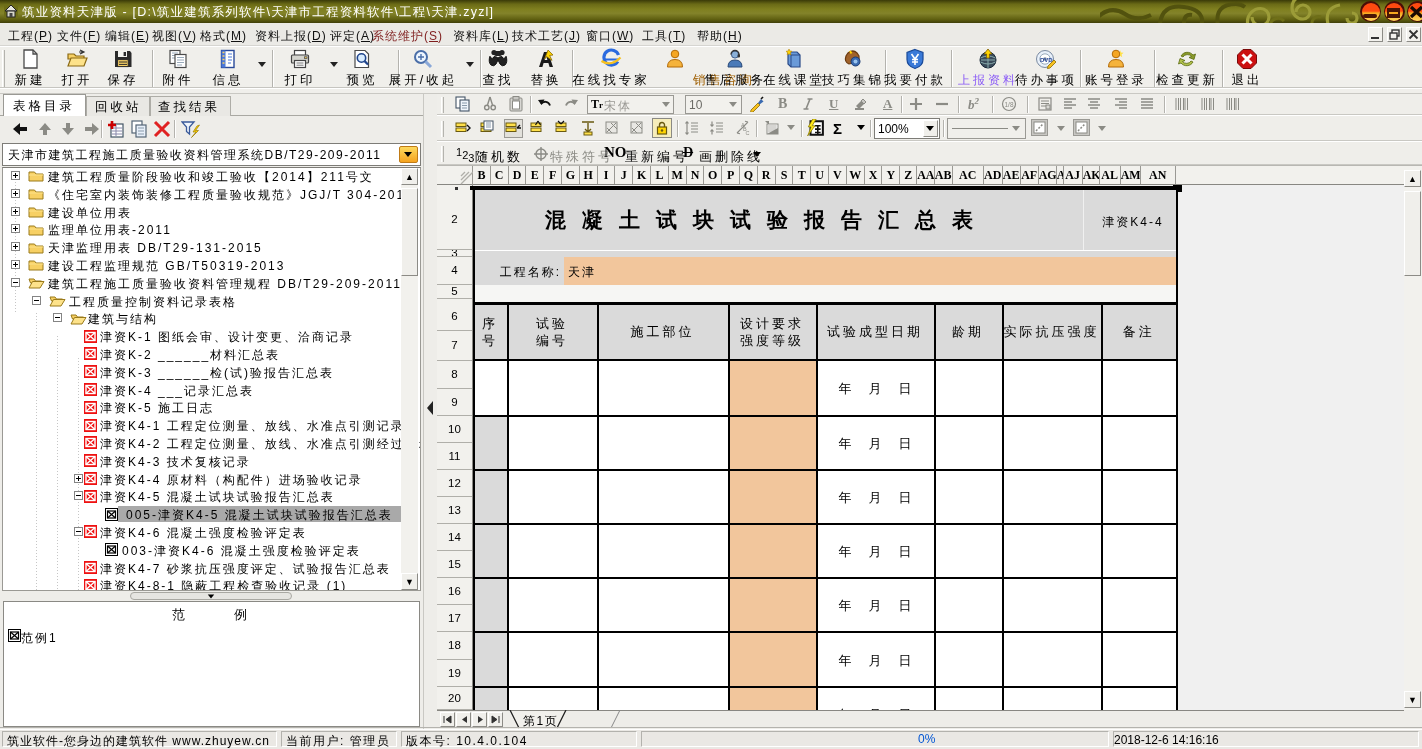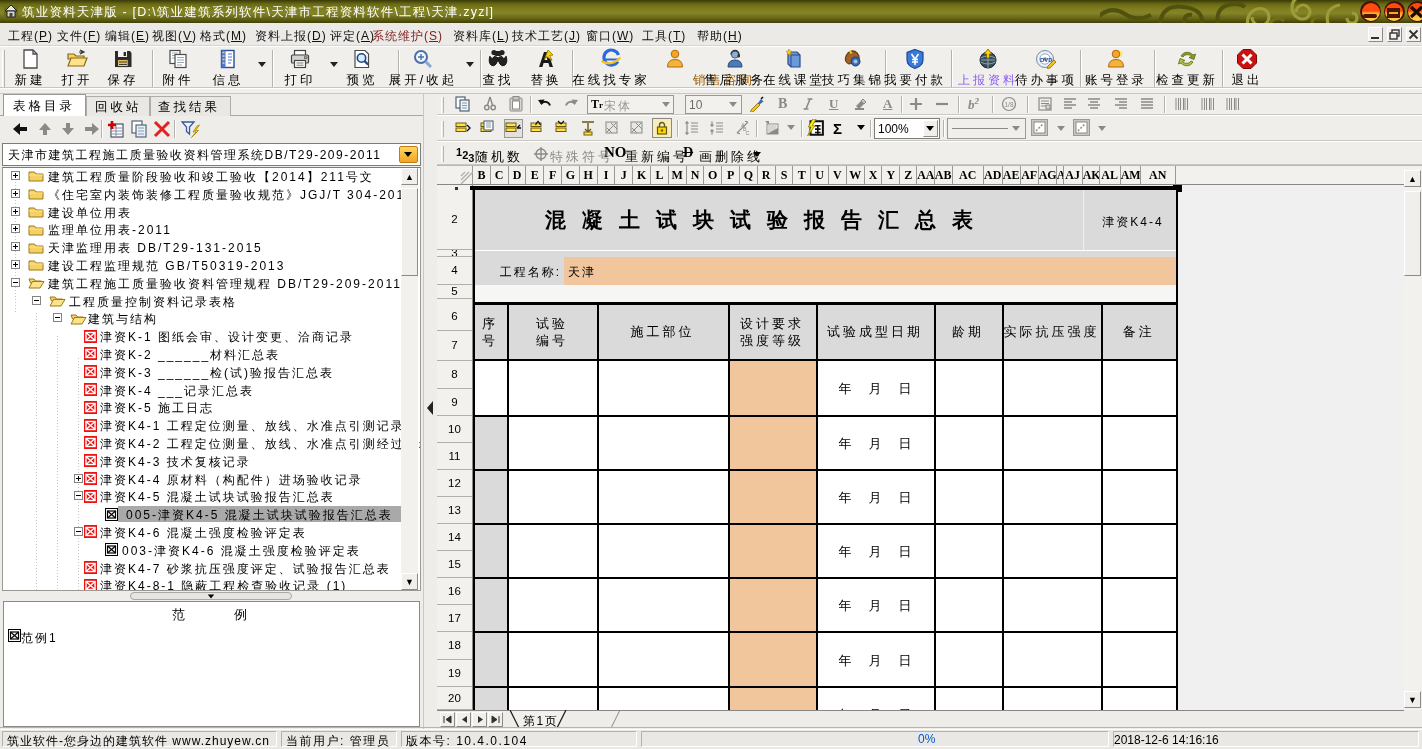--- a/index.html
+++ b/index.html
@@ -645,21 +645,21 @@
     <rect x="1" y="1" width="11" height="11" fill="#fff" stroke="#8b8b85"></rect>
     <path d="M3 10 L10 3" stroke="#8b8b85" stroke-width="1.5" stroke-dasharray="2 1.5"></path>
   </svg>
 <div class="a" style="left:1073px;top:119px;width:17px;height:17px;background:#c8c7c3;border:1px solid #9a9994"></div>
 <svg class="a" style="left:1075px;top:121px" width="13" height="13">
     <rect x="1" y="1" width="11" height="11" fill="#fff" stroke="#8b8b85"></rect>
     <path d="M3 10 L10 3" stroke="#8b8b85" stroke-width="1.5" stroke-dasharray="2 1.5"></path>
   </svg>
 <div class="a tri-d g" style="left:1057px;top:126px"></div>
 <div class="a tri-d g" style="left:1098px;top:126px"></div>
-<div class="a" style="left:456px;top:146px;font-size:11px;font-weight:bold"><span style="vertical-align:3px">1</span>2<span style="vertical-align:-3px">3</span></div>
+<div class="a" style="left:456px;top:146px;font-size:11px;font-weight:normal"><span style="vertical-align:3px">1</span>2<span style="vertical-align:-3px">3</span></div>
 <div class="a cj" style="left:475px;top:148px;font-size:13px">随机数</div>
 <svg class="a" style="left:533px;top:146px" width="16" height="16" viewBox="0 0 16 16">
     <circle cx="8" cy="8" r="5" fill="none" stroke="#8b8b85" stroke-width="1.4"></circle>
     <path d="M8 1 v14 M1 8 h14" stroke="#8b8b85" stroke-width="1.4"></path>
   </svg>
 <div class="a cj" style="left:550px;top:148px;font-size:13px;color:#8b8b85">特殊符号</div>
 <div class="a" style="left:604px;top:144px;font-size:15px;font-weight:bold;font-family:'Liberation Serif',serif">NO</div>
 <div class="a cj" style="left:625px;top:148px;font-size:13px">重新编号</div>
 <div class="a" style="left:683px;top:145px;font-size:14px;font-weight:bold;font-family:'Liberation Serif',serif;text-decoration:line-through">Đ</div>
 <div class="a cj" style="left:699px;top:148px;font-size:13px">画删除线</div>

